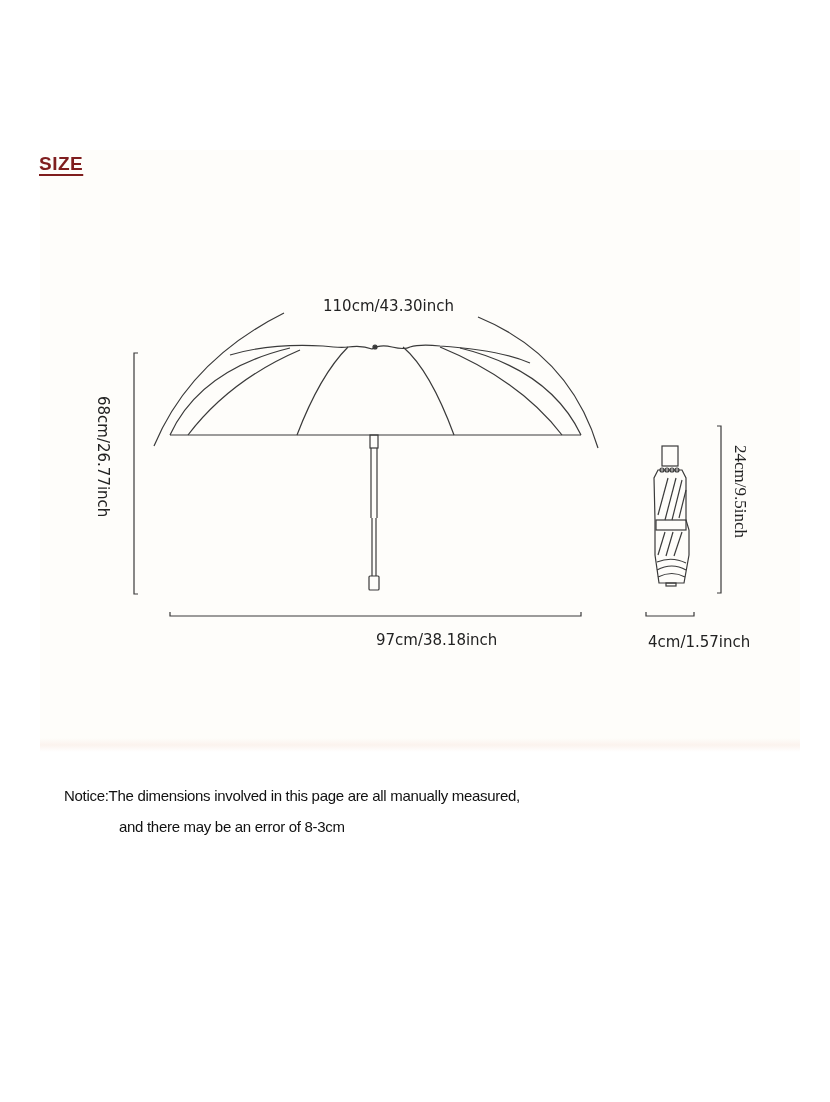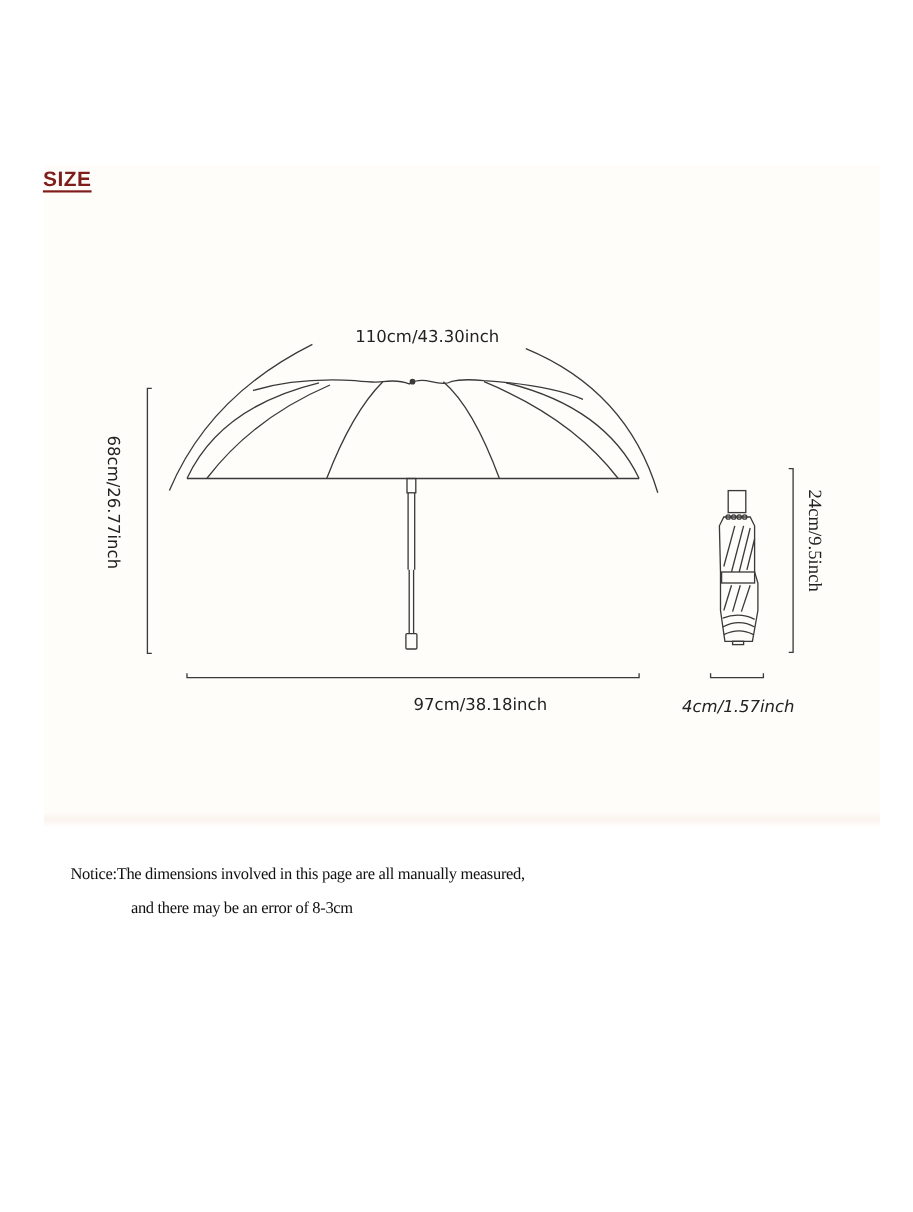--- a/index.html
+++ b/index.html
@@ -11,27 +11,27 @@
            background:linear-gradient(to bottom,#fefdfa,#fbf3ee,#ffffff); }
   .size-title { position:absolute; left:39px; top:153px; font-weight:bold;
            font-size:19px; color:#7f1d1d; letter-spacing:0.5px;
            text-decoration:underline; text-underline-offset:4px;
            text-decoration-thickness:2px; }
   svg.diagram { position:absolute; left:0; top:0; }
   .lbl { position:absolute; font-family:"DejaVu Sans", sans-serif; font-size:15px;
          color:#222; white-space:nowrap; }
   .lbl-top { left:323px; top:297px; }
   .lbl-width { left:329px; top:631px;margin-left:47px; }
-  .lbl-diam { left:620px; top:633px;font-style:italic; }
+  .lbl-diam { left:648px; top:633px; }
   .lbl-height { left:88px; top:396px; transform-origin:0 0;
          transform:translate(24px,0) rotate(90deg); }
   .lbl-folded { left:728px; top:445px; font-family:"Liberation Serif", serif;
          font-size:17px; transform-origin:0 0;
          transform:translate(22px,0) rotate(90deg); }
-  .notice { position:absolute; left:64px; font-family:Liberation Serif, serif;
+  .notice { position:absolute; left:64px; font-family:Liberation Sans, sans-serif;
          font-size:15px; color:#111; white-space:nowrap; letter-spacing:-0.3px; }
   .notice-1 { top:787px; }
   .notice-2 { top:818px; left:119px; }
 </style>
 </head>
 <body>
 
 <div class="panel"></div>
 <div class="panel-edge"></div>
 

